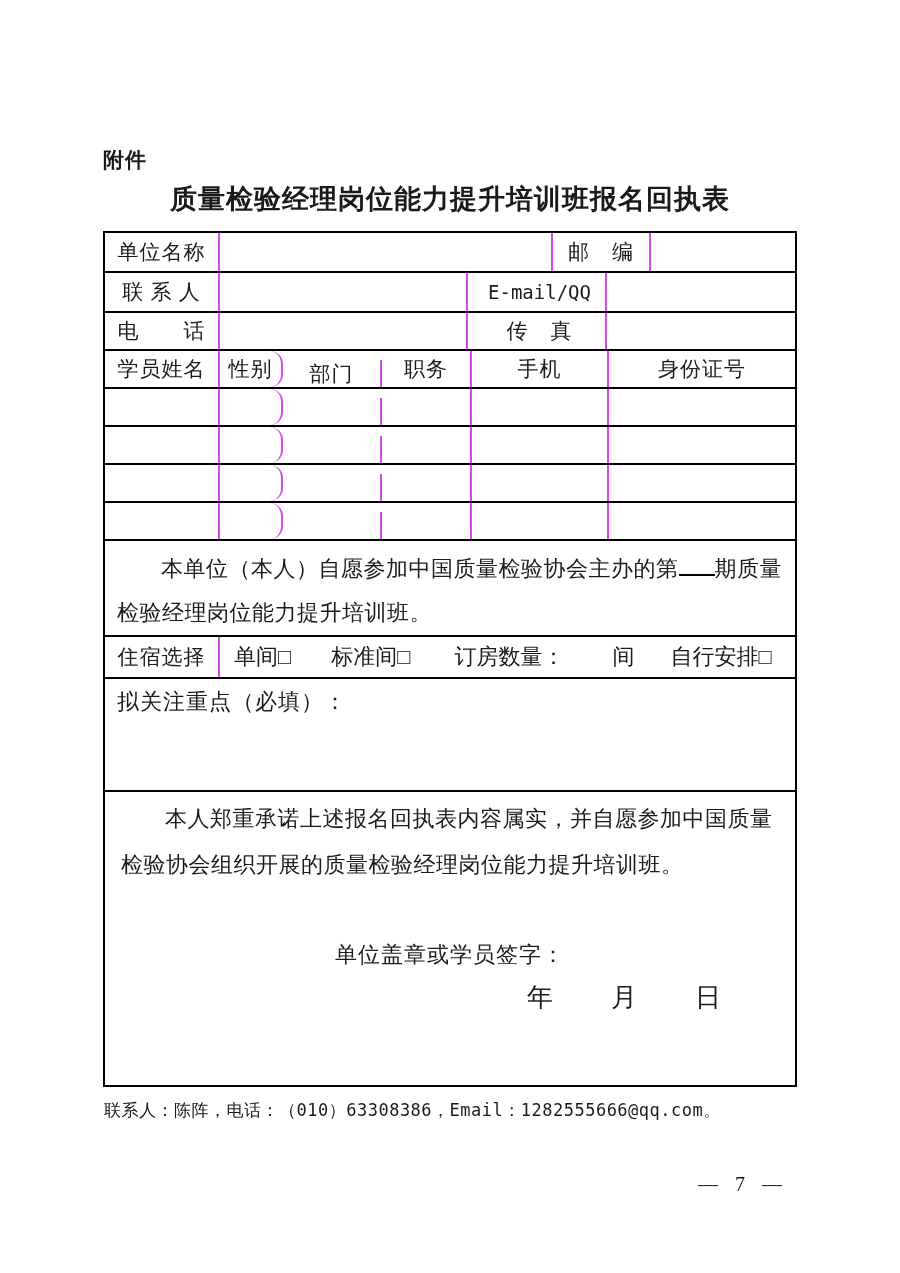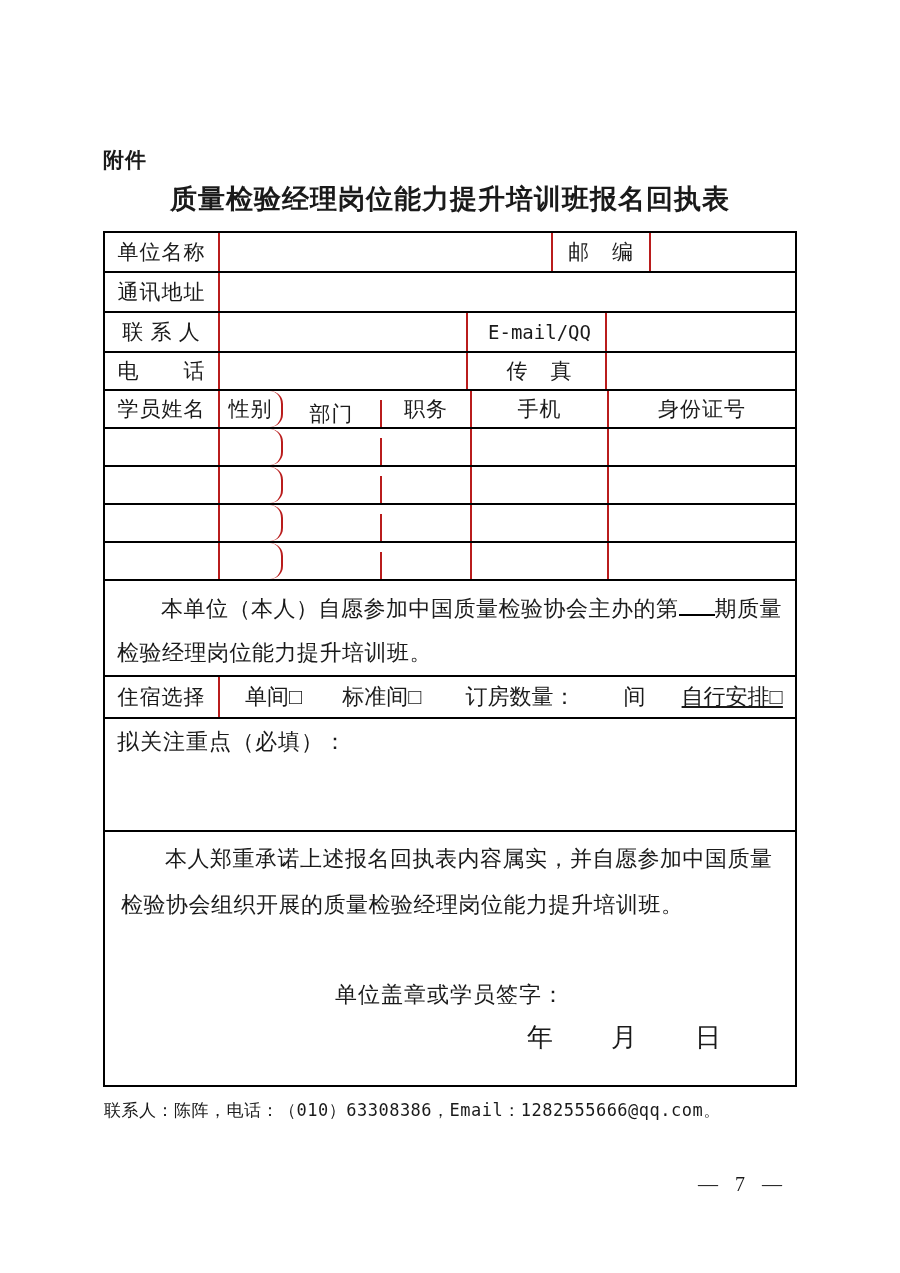--- a/index.html
+++ b/index.html
@@ -19,44 +19,44 @@
   }
   .form-table{
     position:absolute;left:103px;top:231px;width:694px;height:856px;
     border:2px solid #000;box-sizing:border-box;
     display:flex;flex-direction:column;
     font-size:21px;
   }
   .row{display:flex;border-bottom:2px solid #000;flex:none;}
   .row:last-child{border-bottom:none;flex:1;}
   .cell{
-    border-right:2px solid #b91c1c;box-sizing:border-box;
+    border-right:2px solid #d946ef;box-sizing:border-box;
     display:flex;align-items:center;justify-content:center;
     overflow:hidden;flex:none;
   }
   .cell:last-child{border-right:none;flex:1;}
   .label{letter-spacing:1px;white-space:nowrap;}
   .mono{font-family:"DejaVu Sans Mono","Liberation Mono",monospace;font-size:19px;}
   .h38{height:38px;} .h36{height:36px;} .h40{height:40px;}
   .w115{width:115px;} .w333{width:333px;} .w98{width:98px;}
   .w248{width:248px;} .w139{width:139px;padding-left:6px;}
   .w63{width:63px;border-radius:13px;} .w99{width:99px;margin-top:9px;} .w90{width:90px;} .w137{width:137px;}
   .para-cell{
     height:94px;display:block;padding:6px 12px 0 12px;box-sizing:border-box;
     font-size:22px;line-height:44px;text-indent:2em;letter-spacing:0.5px;
   }
   .blank-line{
     display:inline-block;width:36px;height:4px;
     border-bottom:2px solid #000;vertical-align:baseline;
   }
   .accom-content{
-    justify-content:flex-start;padding-left:14px;font-size:22px;gap:0;margin-left:11px;
+    justify-content:flex-start;padding-left:14px;font-size:22px;gap:0;
   }
   .accom-item{white-space:nowrap;}
-  .gap40{margin-left:40px;} .gap44{margin-left:44px;} .gap48{margin-left:48px;} .gap36{margin-left:36px;text-decoration:underline;}
+  .gap40{margin-left:40px;} .gap44{margin-left:44px;} .gap48{margin-left:48px;} .gap36{margin-left:36px;}
   .focus-cell{
     height:111px;display:block;padding:8px 12px;box-sizing:border-box;
     font-size:22px;letter-spacing:1px;text-align:left;
   }
   .decl-cell{
     display:block;padding:4px 16px 10px 16px;box-sizing:border-box;text-align:left;
   }
   .decl-text{margin:0;font-size:22px;line-height:46px;text-indent:2em;letter-spacing:0.5px;}
   .signature-row{margin-top:52px;text-align:center;font-size:22px;letter-spacing:1px;}
   .date-row{margin-top:10px;text-align:right;padding-right:56px;font-size:26px;letter-spacing:2px;}
@@ -78,24 +78,20 @@
 
   <div class="form-table">
 
     <div class="row h38">
       <div class="cell w115 label">单位名称</div>
       <div class="cell w333"></div>
       <div class="cell w98 label">邮　编</div>
       <div class="cell"></div>
     </div>
 
-    <div class="row h38">
-      <div class="cell w115 label">通讯地址</div>
-      <div class="cell"></div>
-    </div>
 
     <div class="row h38">
       <div class="cell w115 label">联 系 人</div>
       <div class="cell w248"></div>
       <div class="cell w139 mono">E-mail/QQ</div>
       <div class="cell"></div>
     </div>
 
     <div class="row h36">
       <div class="cell w115 label">电　　话</div>

